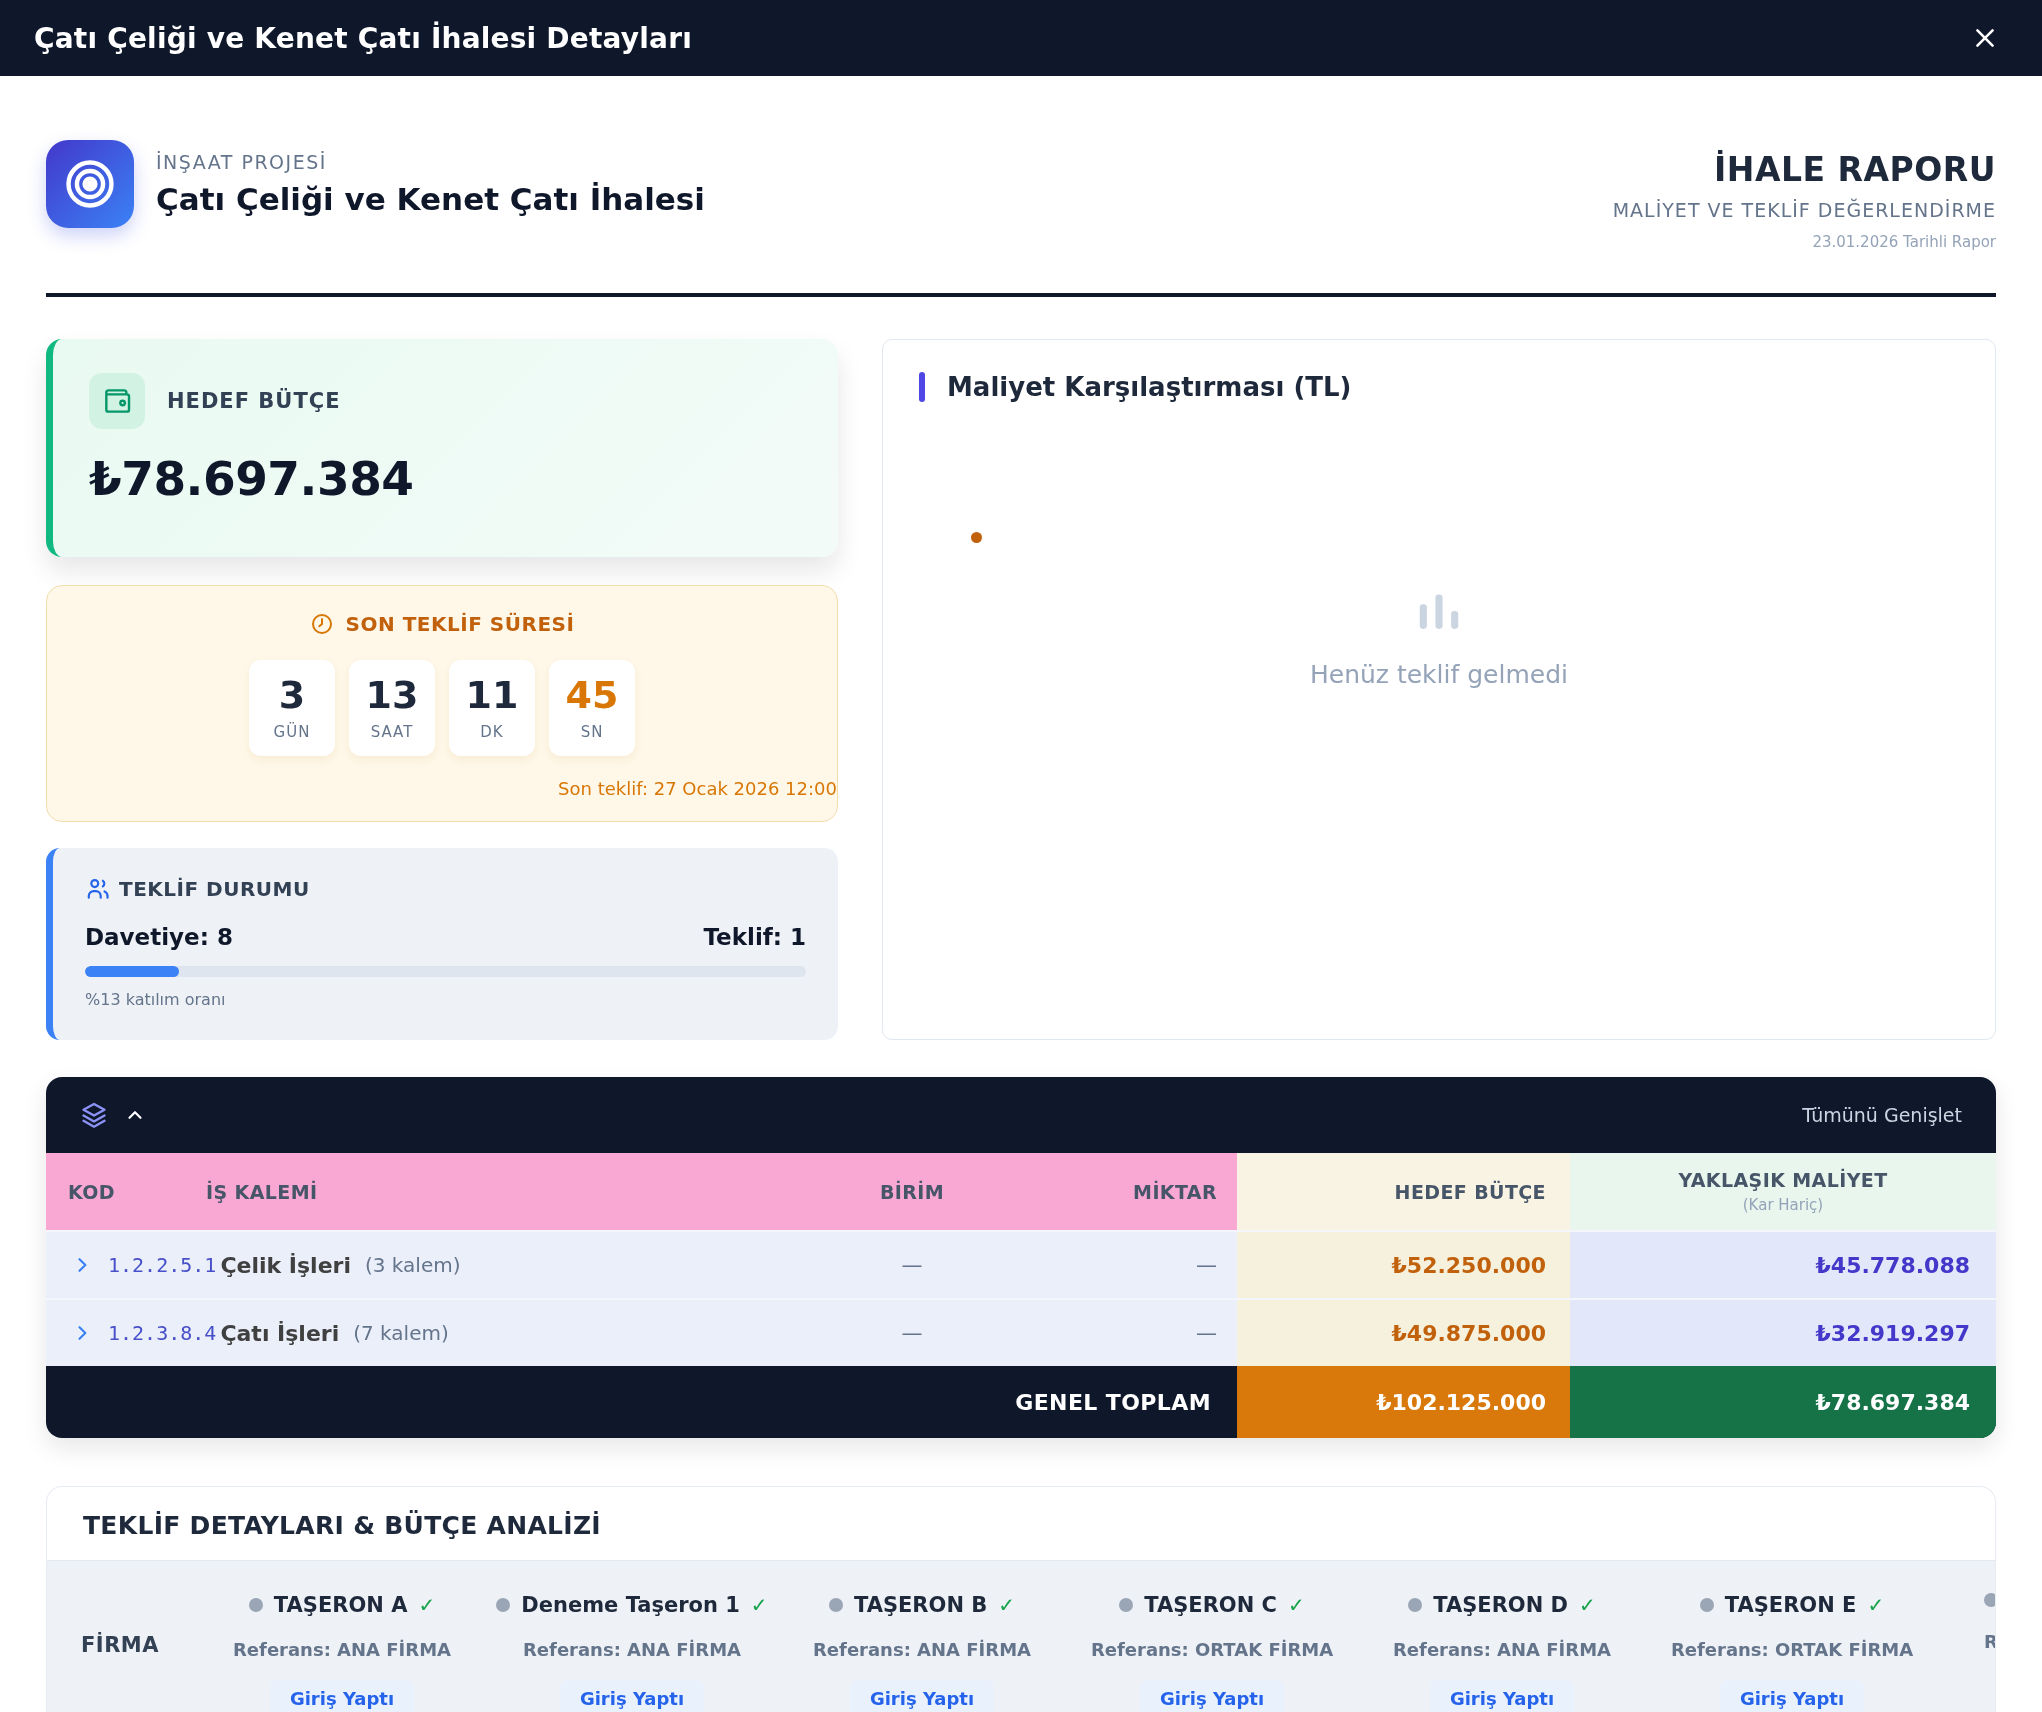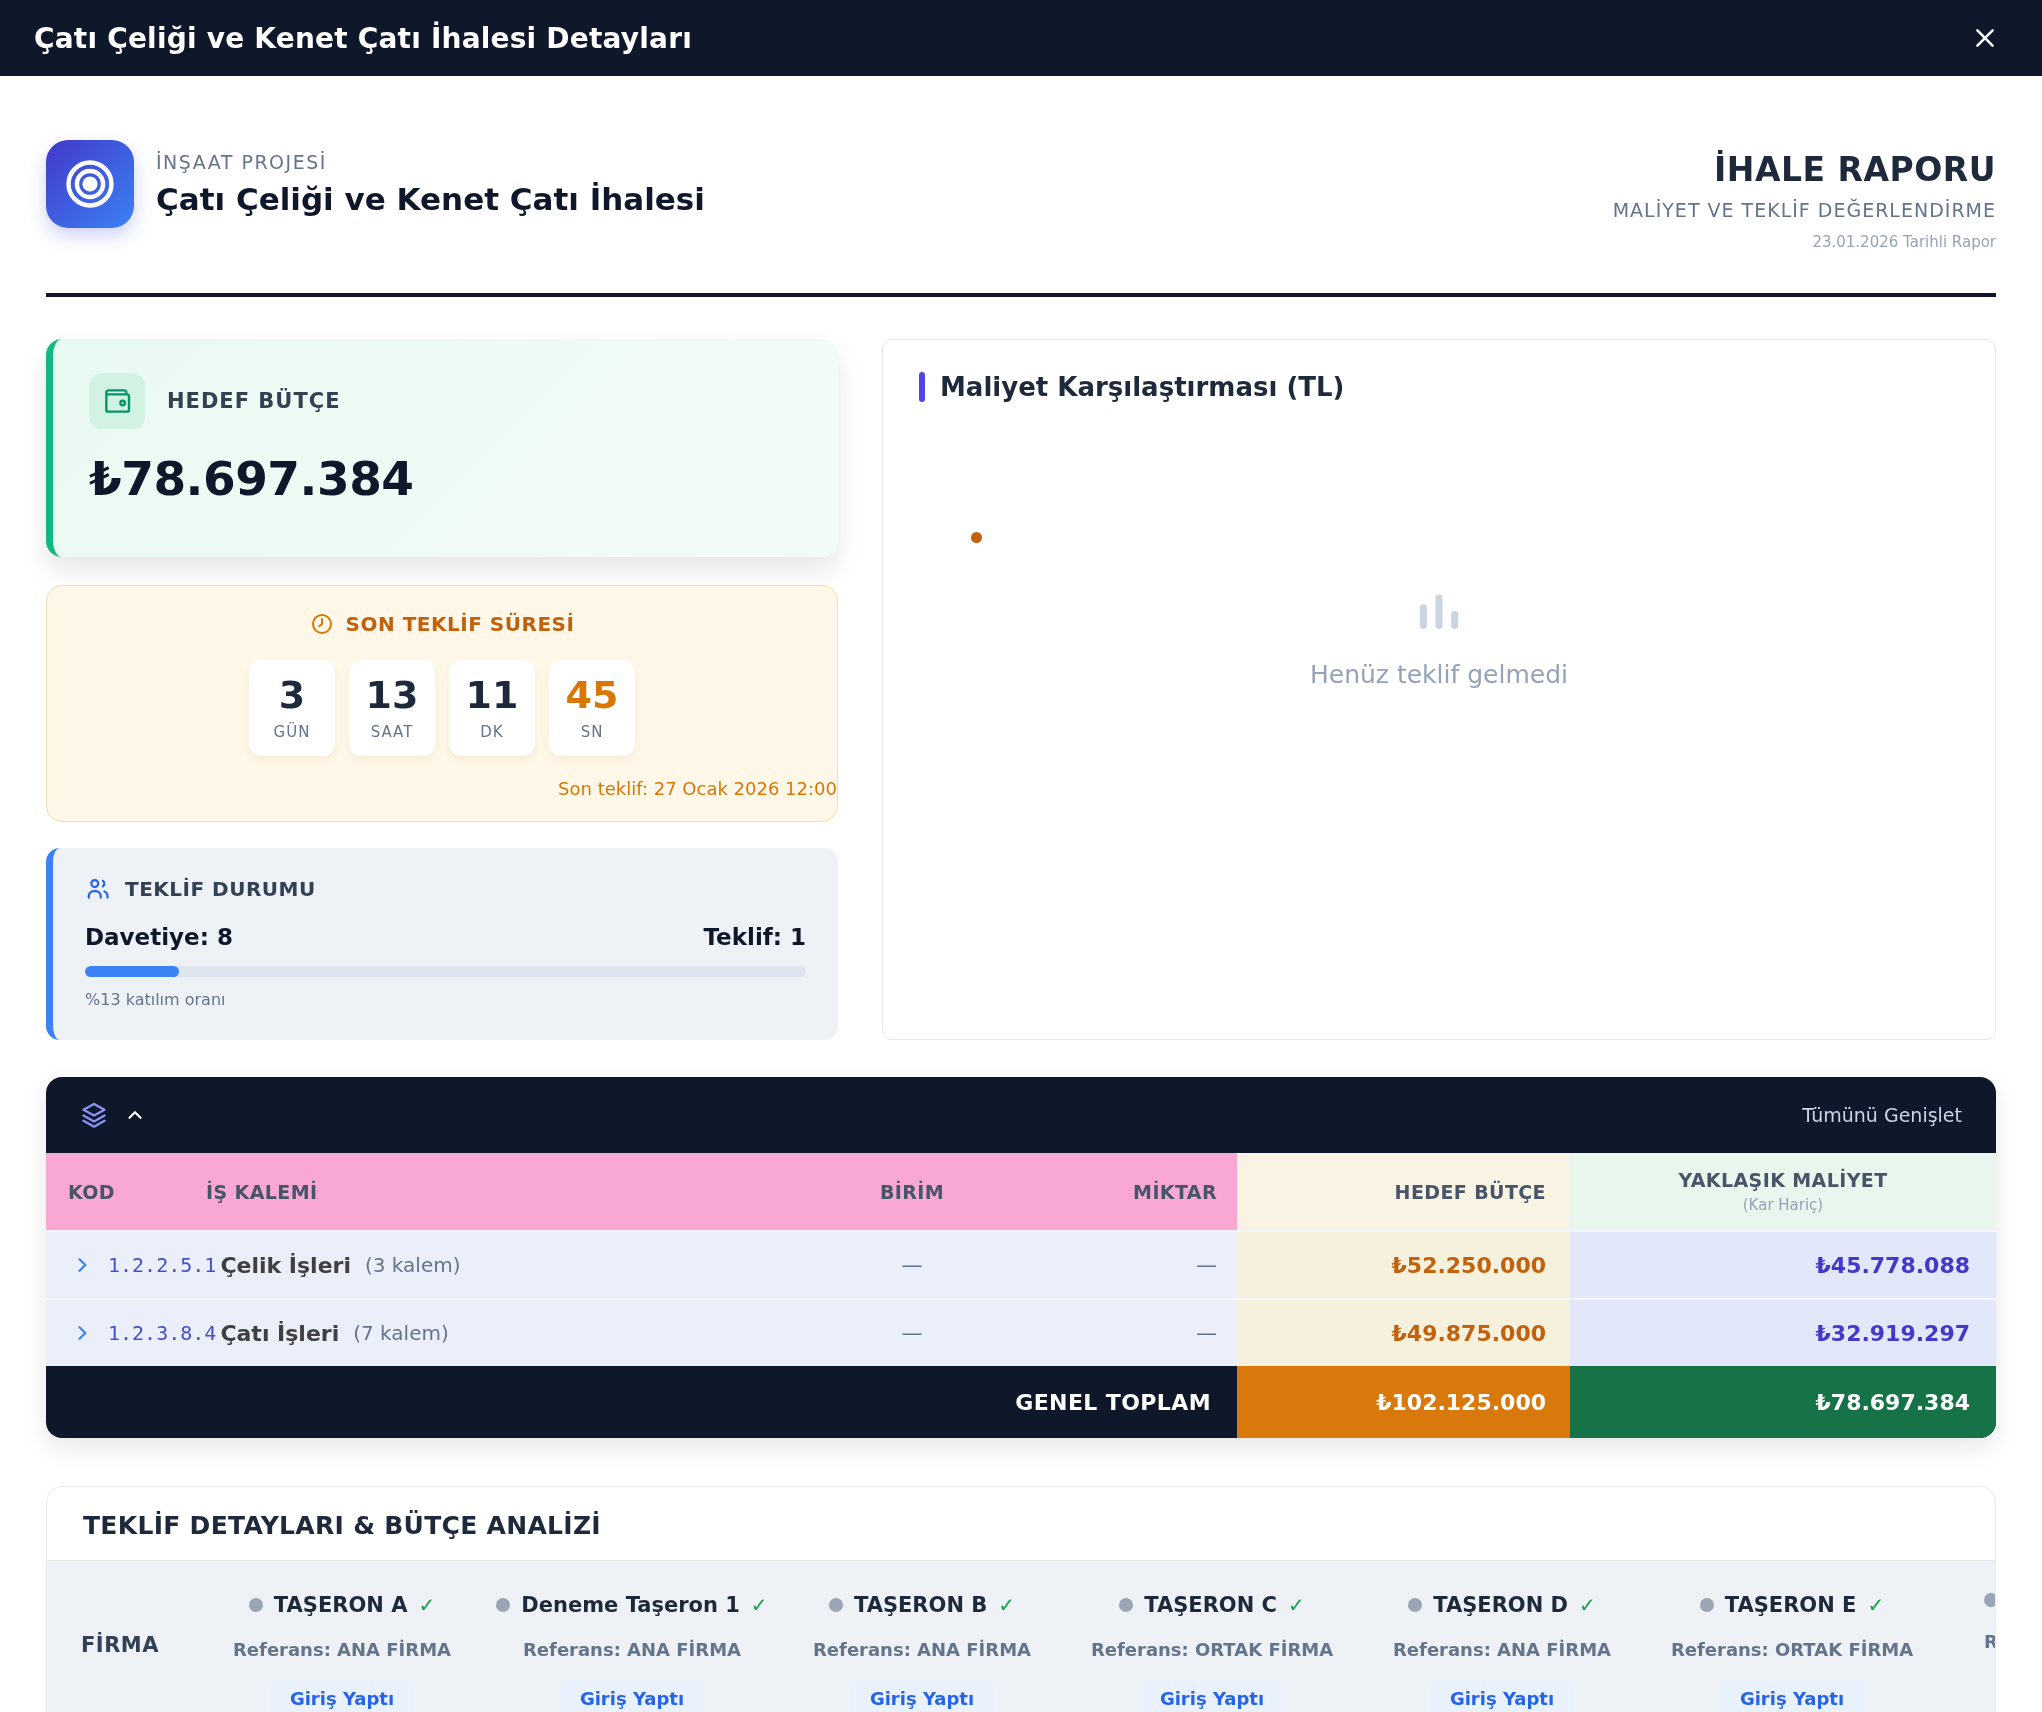--- a/index.html
+++ b/index.html
@@ -47,32 +47,32 @@
   .count-box{width:86px;height:96px;background:#ffffff;border-radius:12px;
     box-shadow:0 4px 10px rgba(180,130,40,.10);display:flex;flex-direction:column;
     align-items:center;justify-content:center;}
   .count-num{font-size:38px;font-weight:800;color:#1e293b;line-height:1;}
   .count-box.hl .count-num{color:#d97706;}
   .count-unit{font-size:15px;color:#64748b;letter-spacing:1px;margin-top:9px;}
   .count-deadline{font-size:18px;color:#d97706;margin-top:22px;}
   
   .status-card{margin-top:26px;height:192px;box-sizing:border-box;border-radius:14px;
     background:#eef2f7;border-left:7px solid #3b82f6;padding:28px 32px;}
-  .status-head{display:flex;align-items:center;gap:14px;}
+  .status-head{display:flex;align-items:center;gap:8px;}
   .status-label{font-size:20px;font-weight:bold;color:#334155;letter-spacing:.5px;}
   .status-nums{display:flex;justify-content:space-between;align-items:baseline;margin-top:22px;}
   .status-invites{font-size:23px;font-weight:bold;color:#0f172a;}
   .status-offers{font-size:23px;font-weight:600;color:#0f172a;}
   .progress-track{height:11px;border-radius:6px;background:#dfe5ee;margin-top:16px;overflow:hidden;}
   .progress-fill{height:100%;border-radius:6px;background:#3b82f6;}
   .status-caption{font-size:16px;color:#64748b;margin-top:13px;}
   
   .chart-card{flex:1;height:701px;box-sizing:border-box;background:#ffffff;
     border:1px solid #e2e8f0;border-radius:10px;padding:32px 36px;position:relative;}
-  .chart-title-row{display:flex;align-items:center;gap:15px;}
+  .chart-title-row{display:flex;align-items:center;gap:22px;}
   .chart-title-bar{width:6px;height:30px;border-radius:3px;background:#4f46e5;}
   .chart-title{font-size:26px;font-weight:bold;color:#1e293b;}
   .legend-dot{position:absolute;left:88px;top:192px;width:11px;height:11px;border-radius:50%;background:#c2610c;}
   .chart-empty{position:absolute;left:0;right:0;top:238px;text-align:center;}
   .chart-empty-text{font-size:25px;color:#94a3b8;margin-top:16px;}
   
   .items{margin-top:37px;border-radius:16px;overflow:hidden;box-shadow:0 10px 24px rgba(15,23,42,.10);}
   .items-head{height:76px;background:#0f172a;display:flex;align-items:center;
     justify-content:space-between;padding:0 34px;box-sizing:border-box;}
   .items-head-left{display:flex;align-items:center;gap:16px;}

